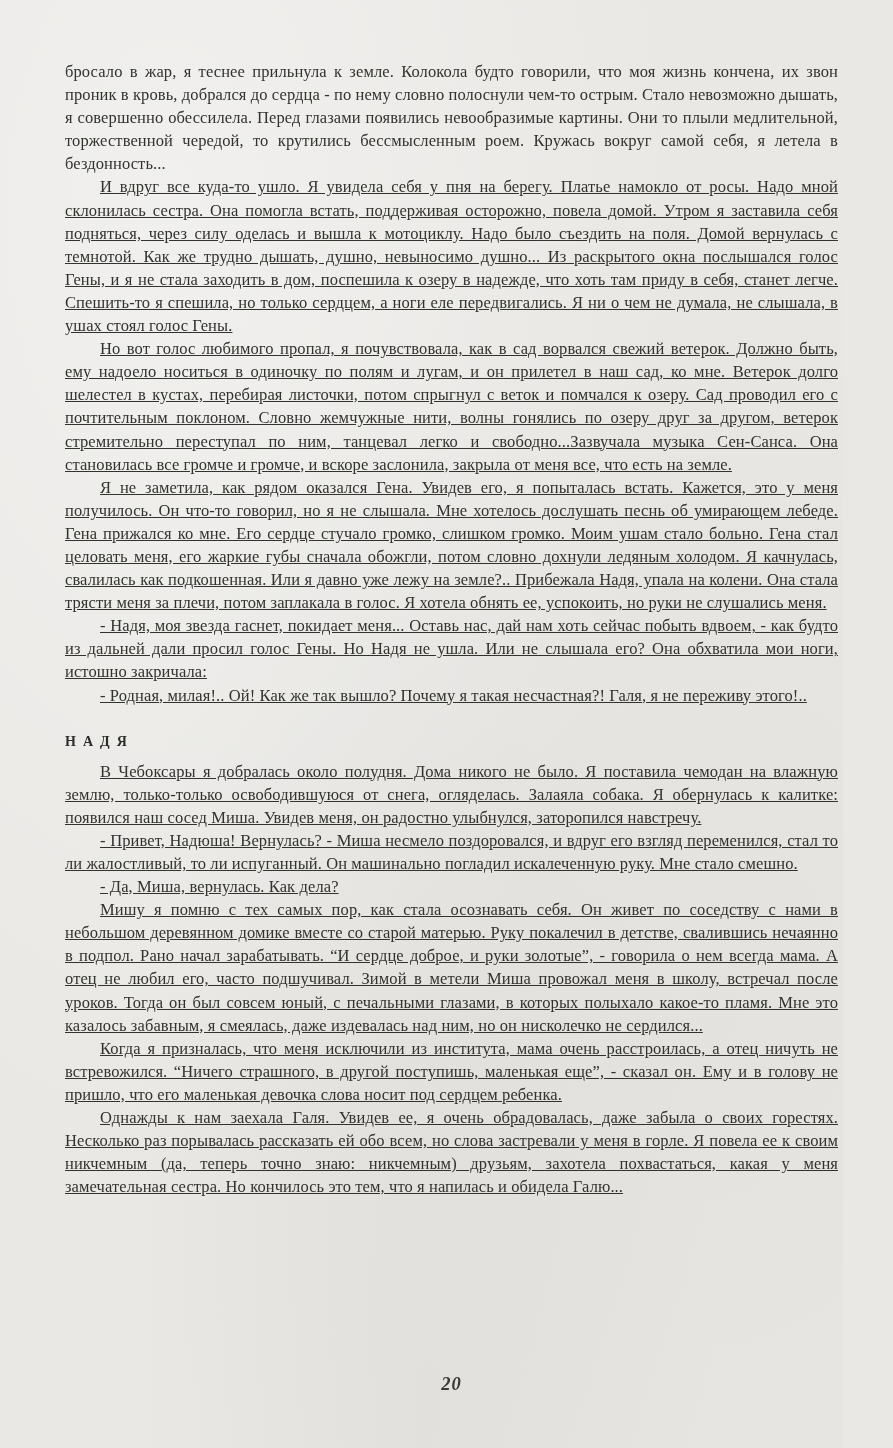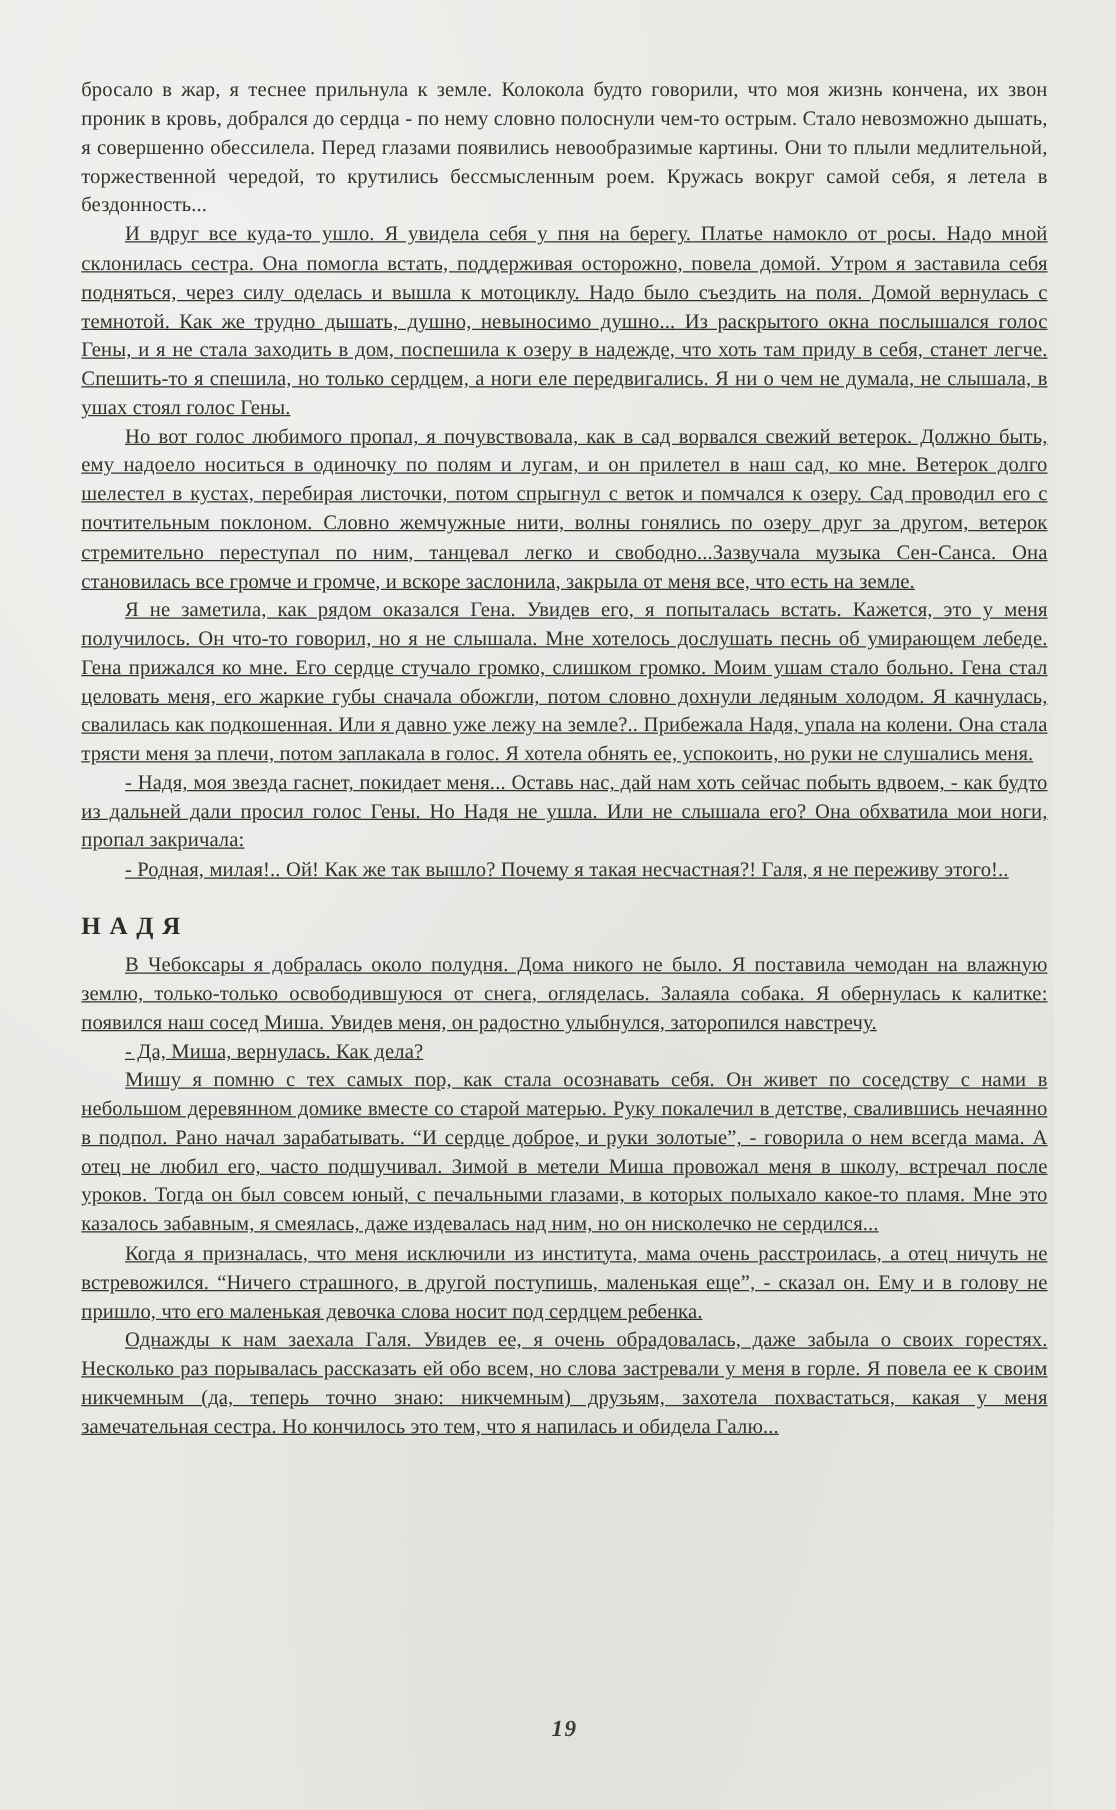--- a/index.html
+++ b/index.html
@@ -36,21 +36,21 @@
     letter-spacing: 0.1px;
   }
   .text-block p {
     margin: 0;
   }
   .text-block p.indent {
     text-indent: 35px;
     text-decoration: underline;
   }
   .section-heading {
-    font-size: 20px;
+    font-size: 14px;
     font-weight: bold;
     letter-spacing: 7px;
     line-height: 23px;
     margin: 23px 0 7px 0;
     color: #2c2c29;
     text-align: left;
   }
   .page-number {
     position: absolute;
     top: 1374px;
@@ -68,28 +68,29 @@
 <body>
 
 <div class="sheet">
 
   <div class="text-block">
 
     <p class="no-indent">бросало в жар, я теснее прильнула к земле. Колокола будто говорили, что моя жизнь кончена, их звон проник в кровь, добрался до сердца - по нему словно полоснули чем-то острым. Стало невозможно дышать, я совершенно обессилела. Перед глазами появились невообразимые картины. Они то плыли медлительной, торжественной чередой, то крутились бессмысленным роем. Кружась вокруг самой себя, я летела в бездонность...</p>
     <p class="indent">И вдруг все куда-то ушло. Я увидела себя у пня на берегу. Платье намокло от росы. Надо мной склонилась сестра. Она помогла встать, поддерживая осторожно, повела домой. Утром я заставила себя подняться, через силу оделась и вышла к мотоциклу. Надо было съездить на поля. Домой вернулась с темнотой. Как же трудно дышать, душно, невыносимо душно... Из раскрытого окна послышался голос Гены, и я не стала заходить в дом, поспешила к озеру в надежде, что хоть там приду в себя, станет легче. Спешить-то я спешила, но только сердцем, а ноги еле передвигались. Я ни о чем не думала, не слышала, в ушах стоял голос Гены.</p>
     <p class="indent">Но вот голос любимого пропал, я почувствовала, как в сад ворвался свежий ветерок. Должно быть, ему надоело носиться в одиночку по полям и лугам, и он прилетел в наш сад, ко мне. Ветерок долго шелестел в кустах, перебирая листочки, потом спрыгнул с веток и помчался к озеру. Сад проводил его с почтительным поклоном. Словно жемчужные нити, волны гонялись по озеру друг за другом, ветерок стремительно переступал по ним, танцевал легко и свободно...Зазвучала музыка Сен-Санса. Она становилась все громче и громче, и вскоре заслонила, закрыла от меня все, что есть на земле.</p>
     <p class="indent">Я не заметила, как рядом оказался Гена. Увидев его, я попыталась встать. Кажется, это у меня получилось. Он что-то говорил, но я не слышала. Мне хотелось дослушать песнь об умирающем лебеде. Гена прижался ко мне. Его сердце стучало громко, слишком громко. Моим ушам стало больно. Гена стал целовать меня, его жаркие губы сначала обожгли, потом словно дохнули ледяным холодом. Я качнулась, свалилась как подкошенная. Или я давно уже лежу на земле?.. Прибежала Надя, упала на колени. Она стала трясти меня за плечи, потом заплакала в голос. Я хотела обнять ее, успокоить, но руки не слушались меня.</p>
-    <p class="indent">- Надя, моя звезда гаснет, покидает меня... Оставь нас, дай нам хоть сейчас побыть вдвоем, - как будто из дальней дали просил голос Гены. Но Надя не ушла. Или не слышала его? Она обхватила мои ноги, пропал закричала:</p>
+    <p class="indent">- Надя, моя звезда гаснет, покидает меня... Оставь нас, дай нам хоть сейчас побыть вдвоем, - как будто из дальней дали просил голос Гены. Но Надя не ушла. Или не слышала его? Она обхватила мои ноги, истошно закричала:</p>
     <p class="indent">- Родная, милая!.. Ой! Как же так вышло? Почему я такая несчастная?! Галя, я не переживу этого!..</p>
 
     <h2 class="section-heading">НАДЯ</h2>
 
     <p class="indent">В Чебоксары я добралась около полудня. Дома никого не было. Я поставила чемодан на влажную землю, только-только освободившуюся от снега, огляделась. Залаяла собака. Я обернулась к калитке: появился наш сосед Миша. Увидев меня, он радостно улыбнулся, заторопился навстречу.</p>
+    <p class="indent">- Привет, Надюша! Вернулась? - Миша несмело поздоровался, и вдруг его взгляд переменился, стал то ли жалостливый, то ли испуганный. Он машинально погладил искалеченную руку. Мне стало смешно.</p>
     <p class="indent">- Да, Миша, вернулась. Как дела?</p>
     <p class="indent">Мишу я помню с тех самых пор, как стала осознавать себя. Он живет по соседству с нами в небольшом деревянном домике вместе со старой матерью. Руку покалечил в детстве, свалившись нечаянно в подпол. Рано начал зарабатывать. “И сердце доброе, и руки золотые”, - говорила о нем всегда мама. А отец не любил его, часто подшучивал. Зимой в метели Миша провожал меня в школу, встречал после уроков. Тогда он был совсем юный, с печальными глазами, в которых полыхало какое-то пламя. Мне это казалось забавным, я смеялась, даже издевалась над ним, но он нисколечко не сердился...</p>
     <p class="indent">Когда я призналась, что меня исключили из института, мама очень расстроилась, а отец ничуть не встревожился. “Ничего страшного, в другой поступишь, маленькая еще”, - сказал он. Ему и в голову не пришло, что его маленькая девочка слова носит под сердцем ребенка.</p>
     <p class="indent">Однажды к нам заехала Галя. Увидев ее, я очень обрадовалась, даже забыла о своих горестях. Несколько раз порывалась рассказать ей обо всем, но слова застревали у меня в горле. Я повела ее к своим никчемным (да, теперь точно знаю: никчемным) друзьям, захотела похвастаться, какая у меня замечательная сестра. Но кончилось это тем, что я напилась и обидела Галю...</p>
 
   </div>
 
-  <div class="page-number">19</div>
+  <div class="page-number">20</div>
 
 </div>
 
 </body></html>

